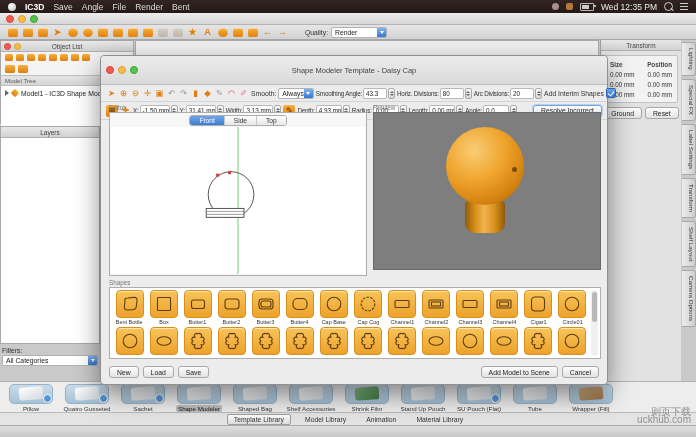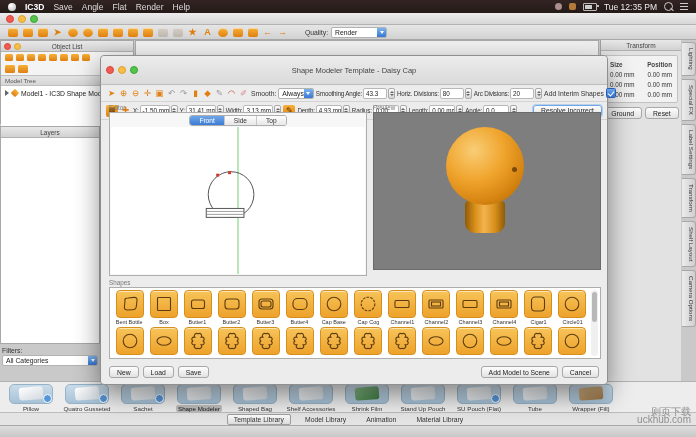--- a/index.html
+++ b/index.html
@@ -154,29 +154,29 @@
 <body>
 
 <div id="screen">
 
   <div class="menubar">
     <span class="apple"></span>
     <span class="menu-item app-name">IC3D</span>
     <span style="display:flex;gap:9px;">
         <span class="menu-item">Save</span>
         <span class="menu-item">Angle</span>
-        <span class="menu-item">Flat</span>
+        <span class="menu-item">File</span>
         <span class="menu-item">Render</span>
-        <span class="menu-item">Help</span>
+        <span class="menu-item">Bent</span>
       </span>
     <div class="mb-right">
       <span class="st-dot"></span>
       <span class="st-dot o"></span>
       <span class="battery"></span>
-      <span class="mb-time">Tue 12:35 PM</span>
+      <span class="mb-time">Wed 12:35 PM</span>
       <span class="mag"></span>
       <span class="burger">
           <i></i>
           <i></i>
           <i></i>
         </span>
     </div>
   </div>
 
   <div class="titlebar">

